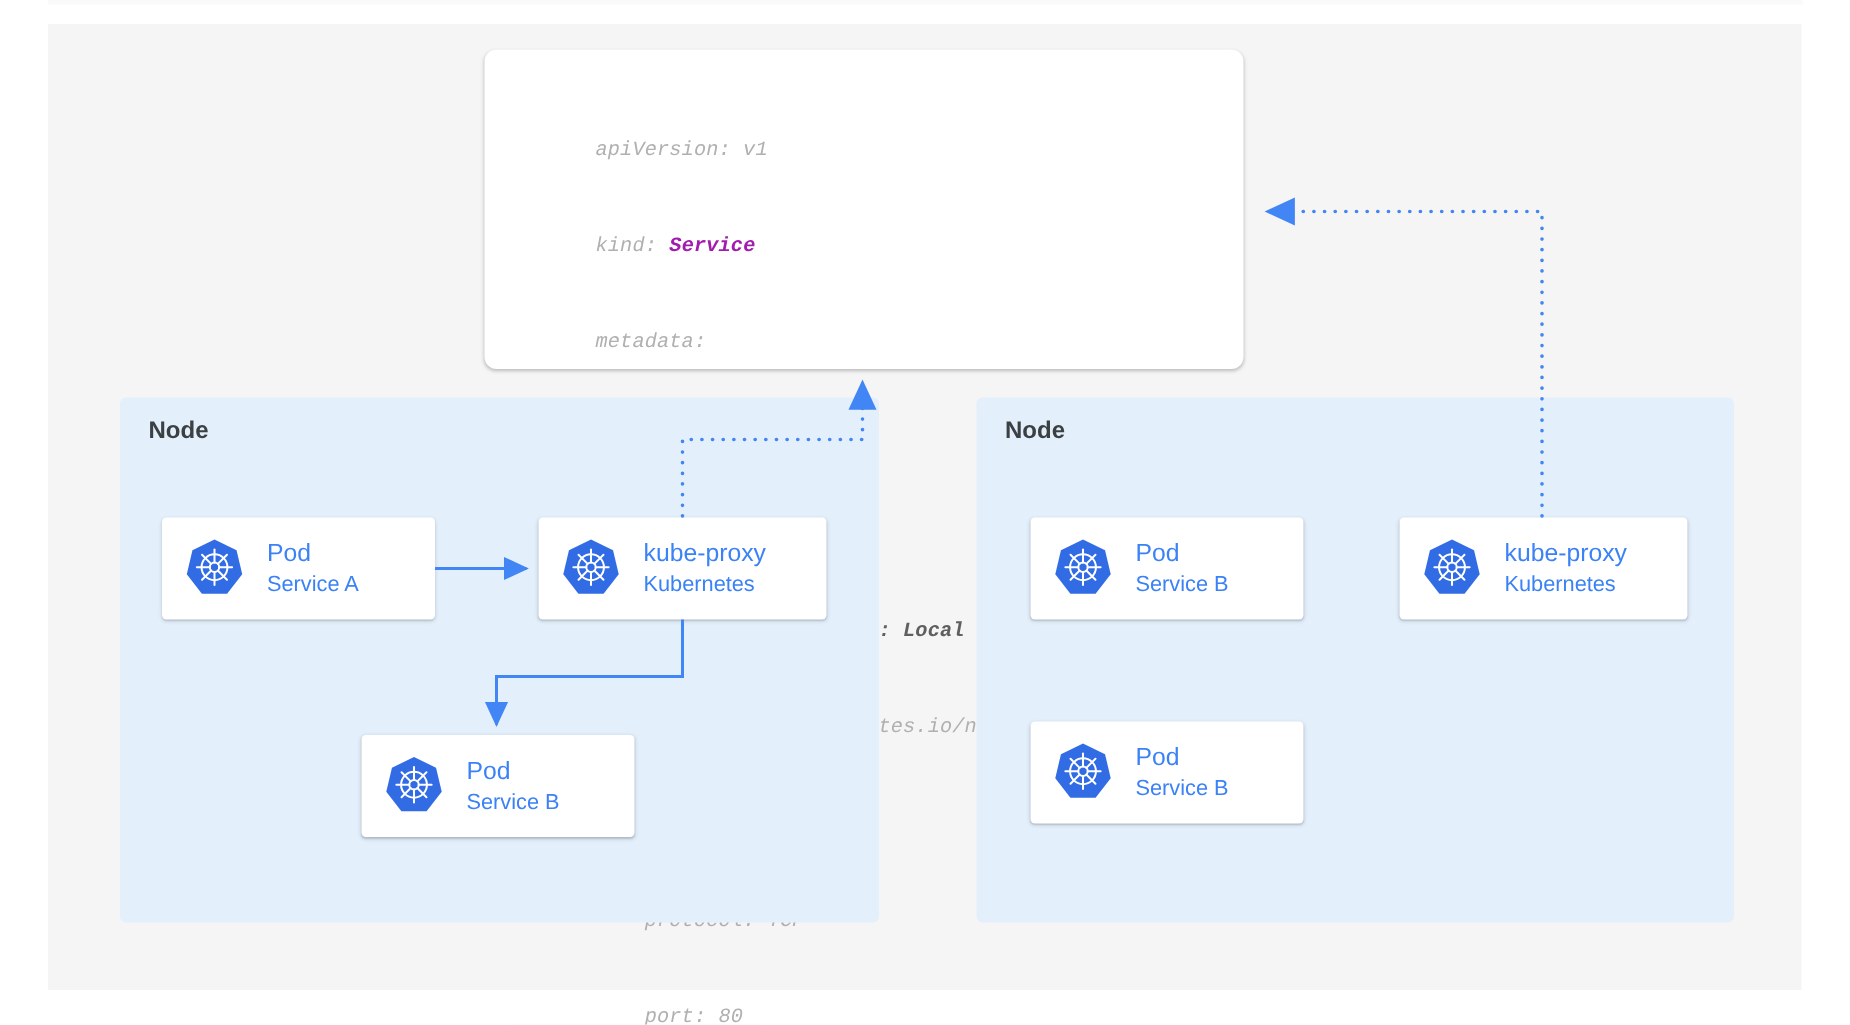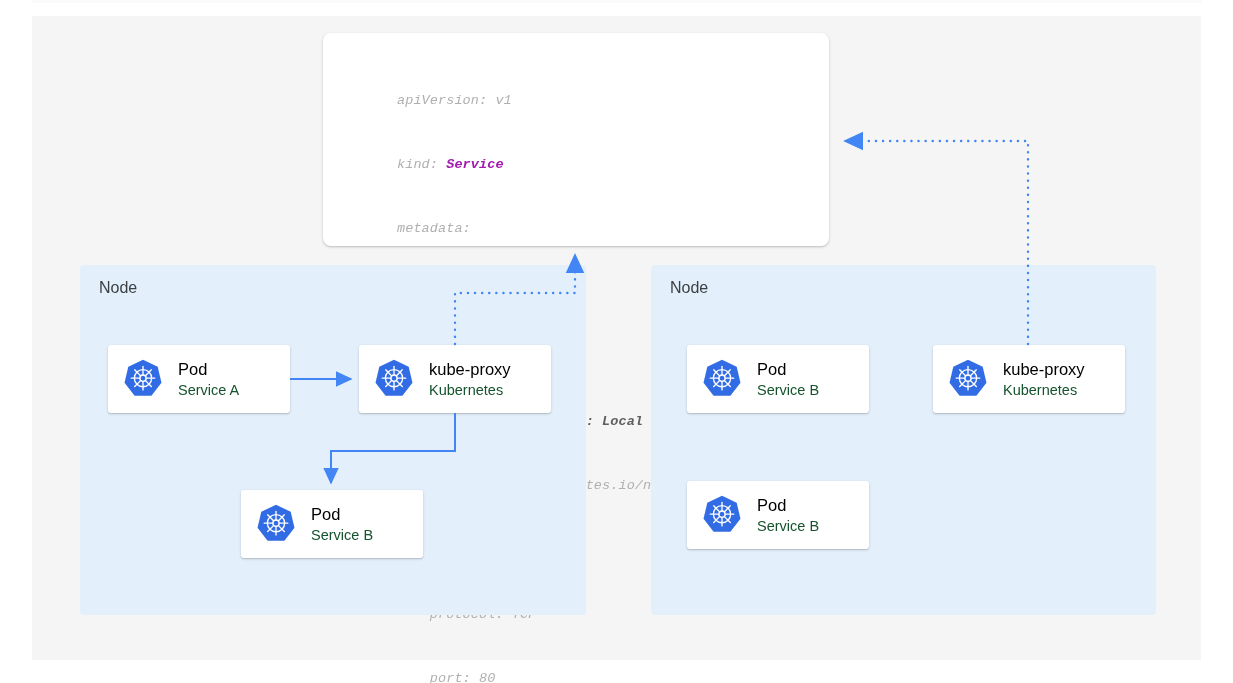--- a/index.html
+++ b/index.html
@@ -43,20 +43,21 @@
   }
   .yaml-line { display: block; }
   .yaml-line.strong { color: #5f5f5f; font-weight: bold; }
   .yaml-line .em { color: #a21caf; font-weight: bold; }
 
   
   .node {
     position: absolute;
     background: #e3f0fc;
     border-radius: 4px;
+    font-weight: bold;
   }
   #node-left  { left: 80px;  top: 265px; width: 506px; height: 350px; }
   #node-right { left: 651px; top: 265px; width: 505px; height: 350px; }
   .node-label {
     position: absolute; left: 19px; top: 14px;
     font-size: 16px; color: #3c4043;
     font-family: "Liberation Sans", sans-serif;
   }
 
   
@@ -66,25 +67,25 @@
     background: #ffffff;
     border-radius: 3px;
     box-shadow: 0 1px 3px rgba(0,0,0,0.16), 0 1px 1px rgba(0,0,0,0.10);
     display: flex; align-items: center;
   }
   .card .k8s-logo {
     width: 42px; height: 42px; margin-left: 14px; flex: 0 0 auto;
   }
   .card-text { margin-left: 14px; }
   .card-title {
-    font-size: 16.5px; color: #000000; line-height: 21px;
+    font-size: 16.5px; color: #3b82f6; line-height: 21px;
     font-family: "Liberation Sans", sans-serif;
   }
   .card-sub {
-    font-size: 14.5px; color: #14532d; line-height: 20px;
+    font-size: 14.5px; color: #3b82f6; line-height: 20px;
     font-family: "Liberation Sans", sans-serif;
   }
 
   #card-pod-a        { left: 108px; top: 345px; }
   #card-kubeproxy-l  { left: 359px; top: 345px; width: 192px; }
   #card-pod-b-left   { left: 241px; top: 490px; }
   #card-pod-b-r1     { left: 687px; top: 345px; }
   #card-pod-b-r2     { left: 687px; top: 481px; }
   #card-kubeproxy-r  { left: 933px; top: 345px; width: 192px; }
 

